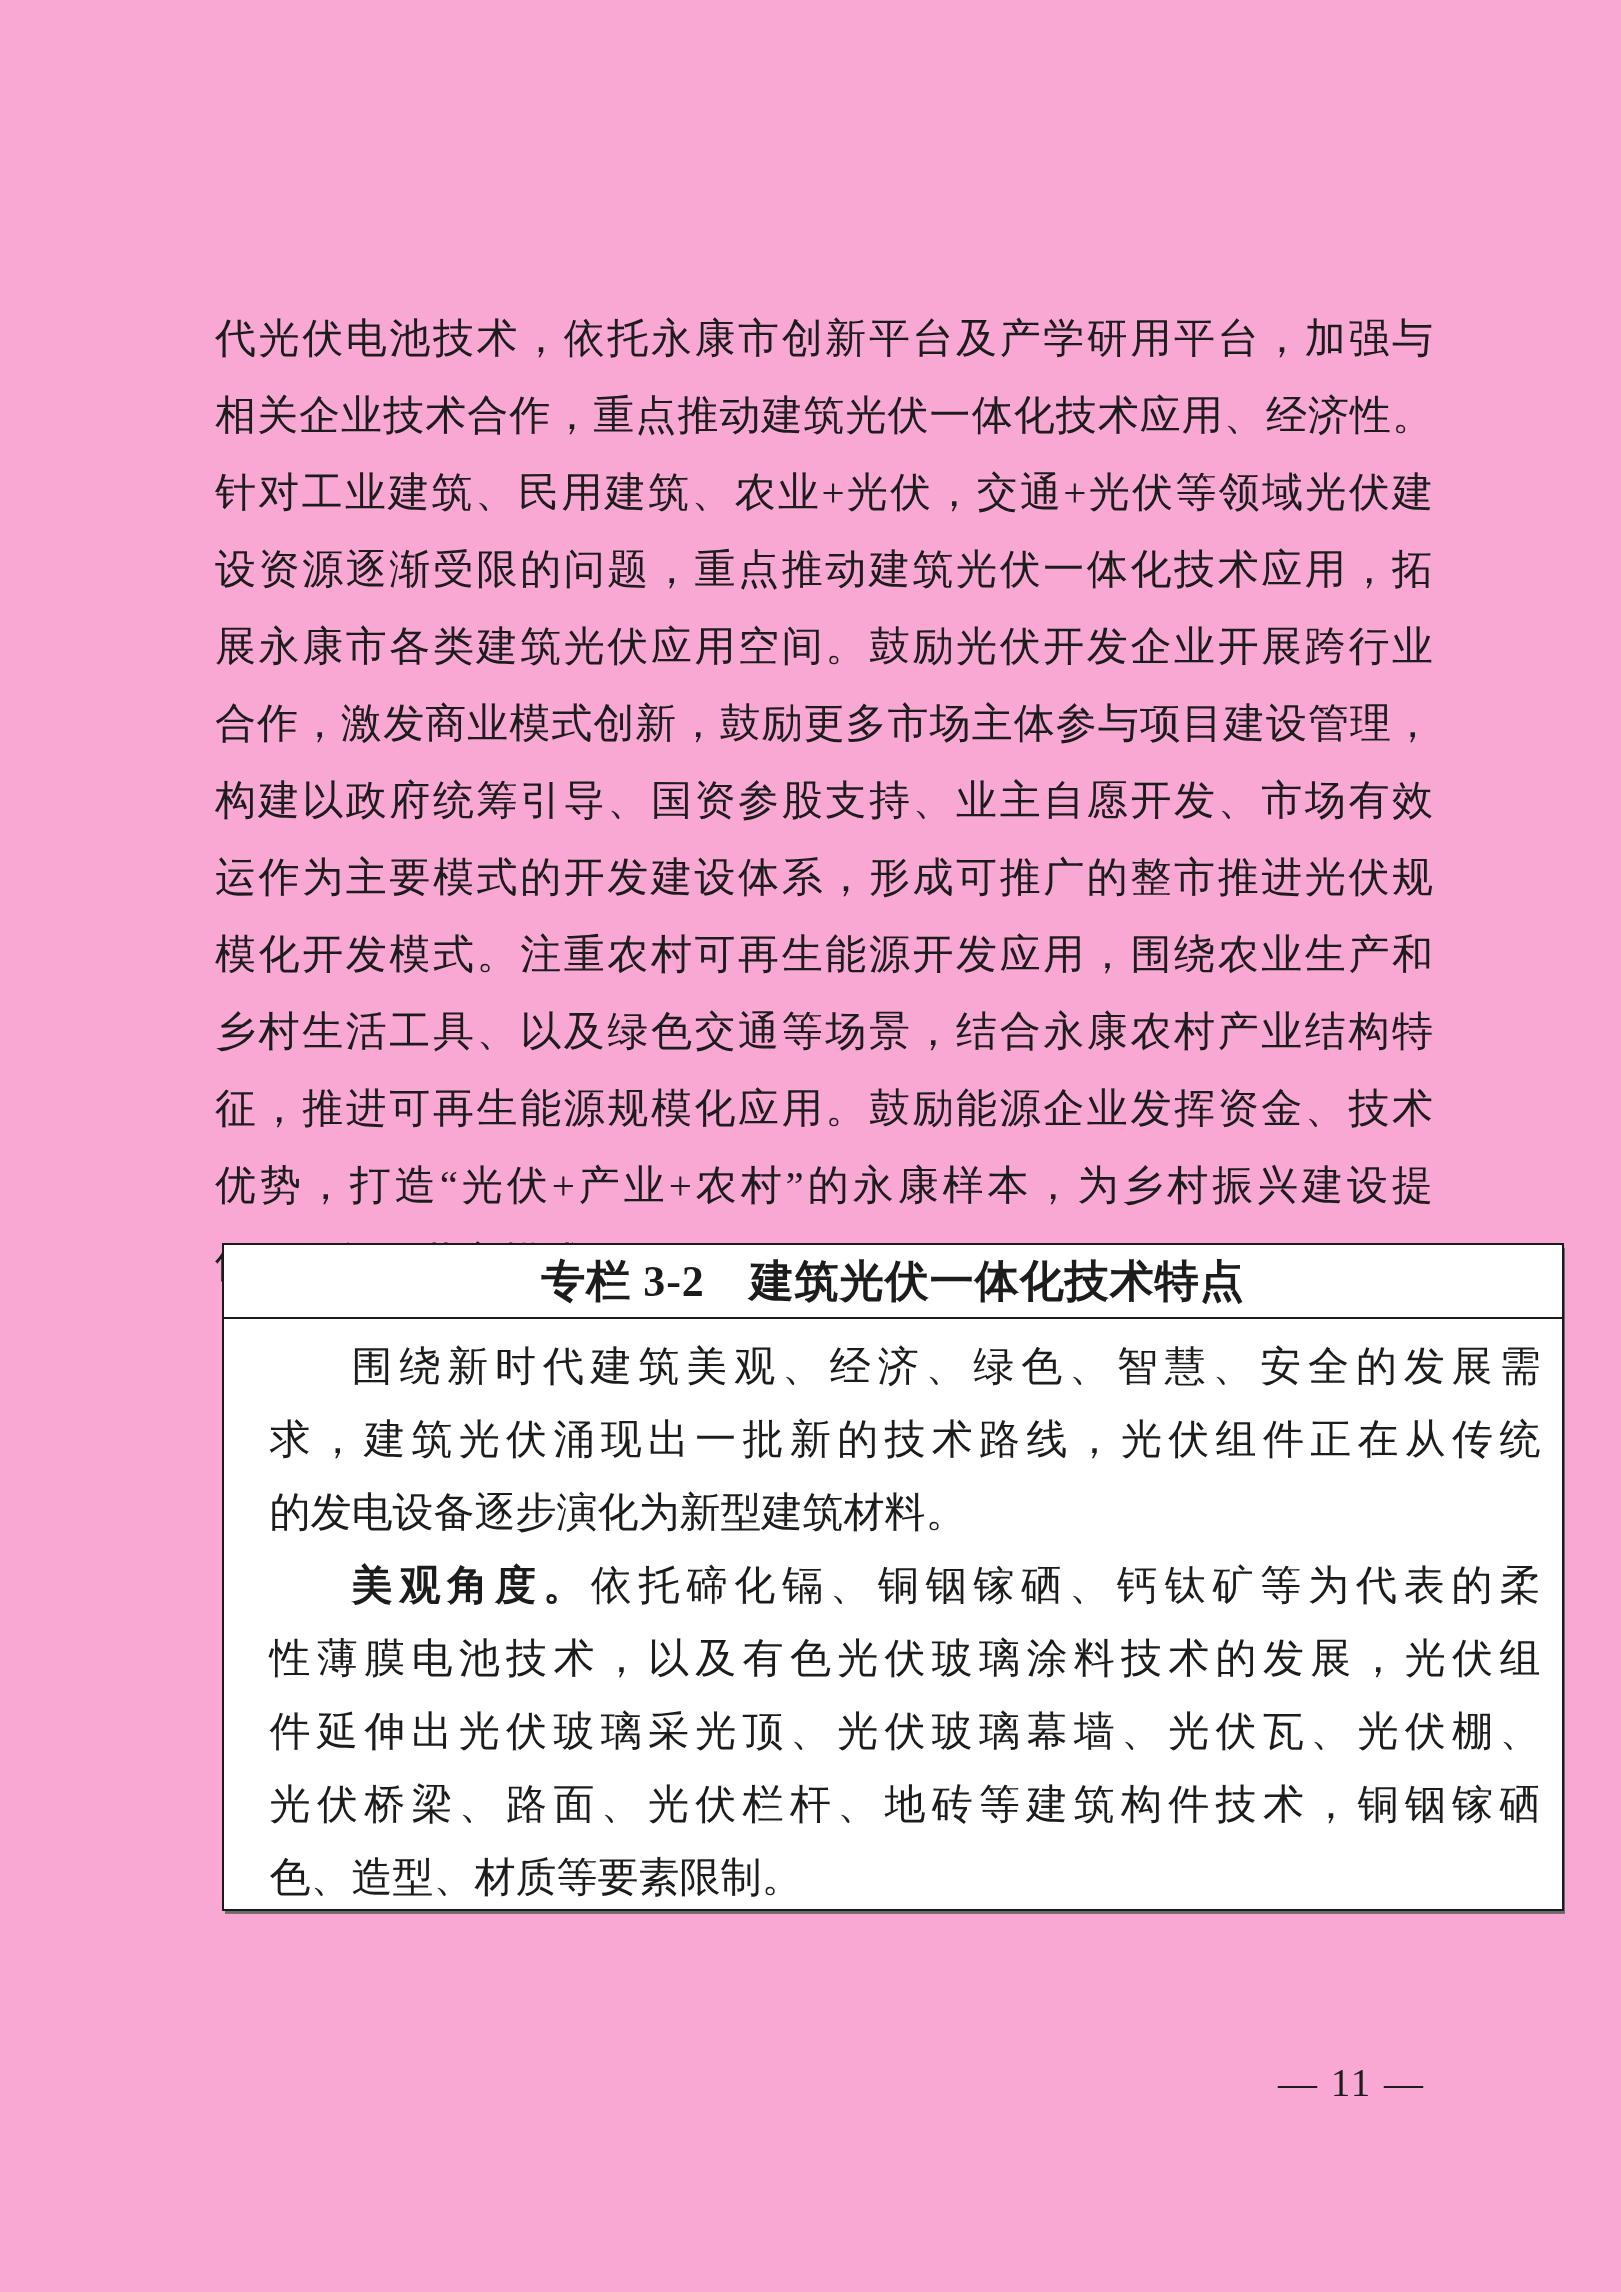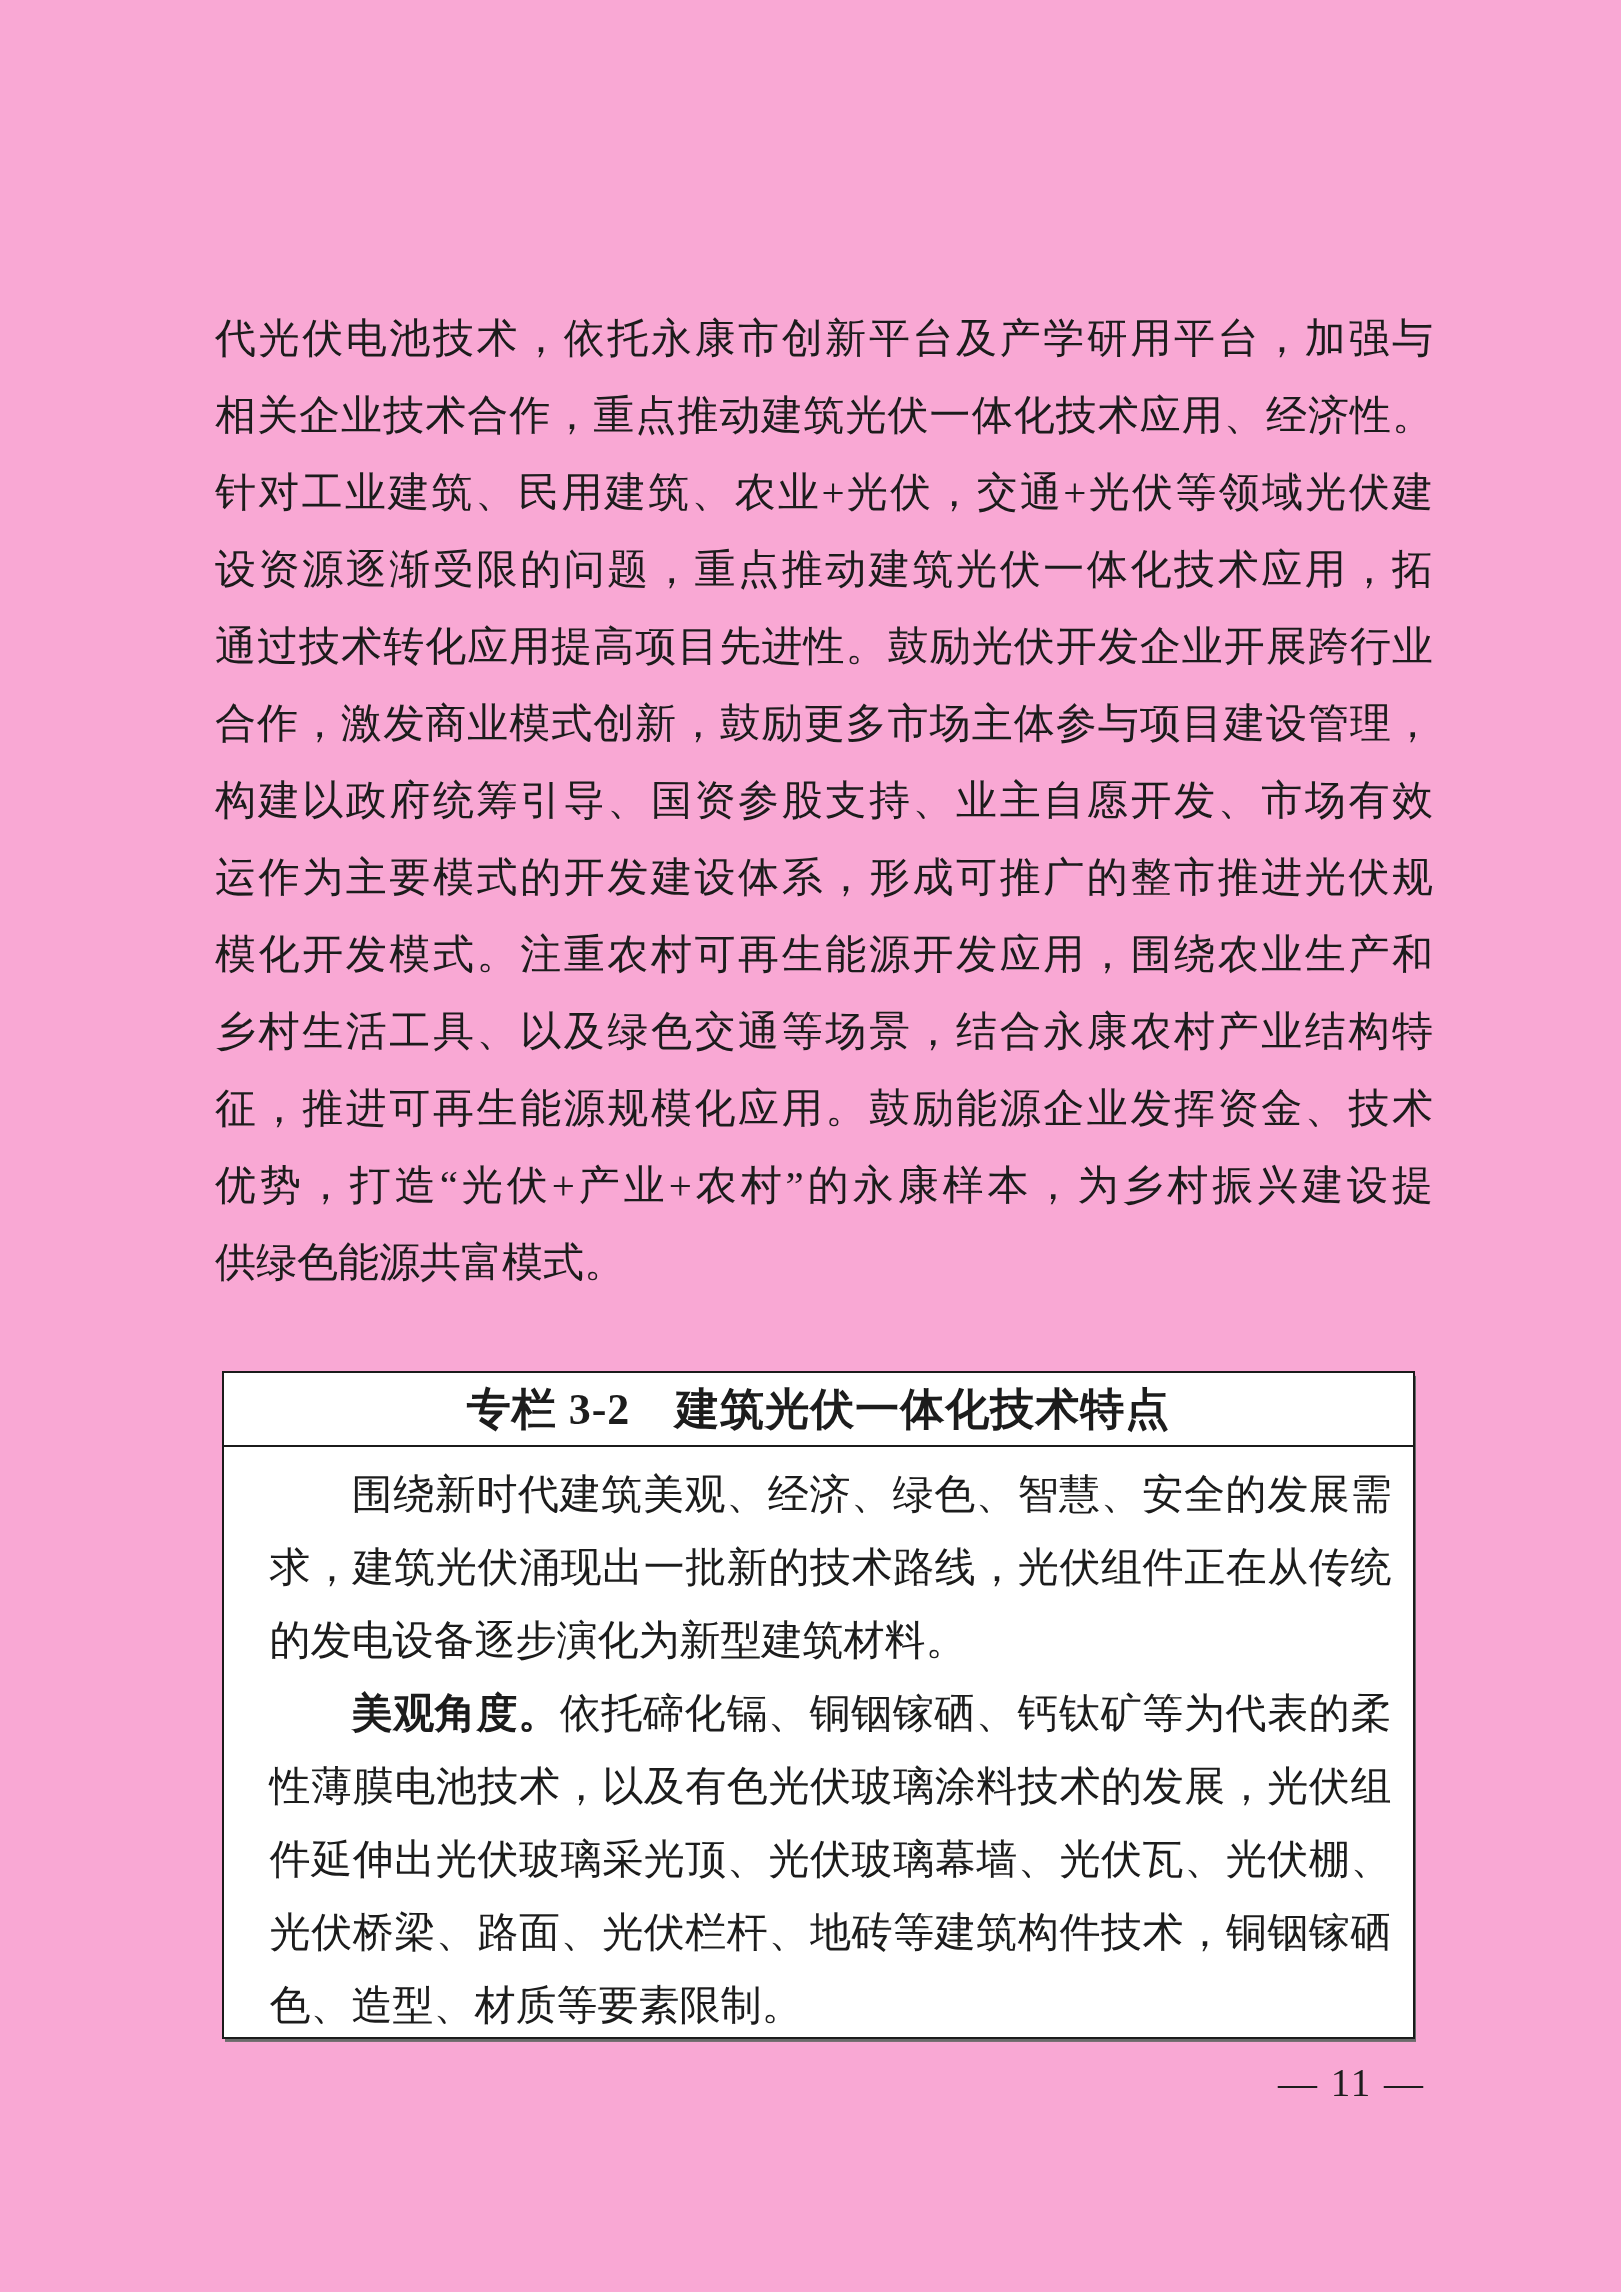--- a/index.html
+++ b/index.html
@@ -20,22 +20,22 @@
     font-size: 41px;
     line-height: 77px;
   }
   .tline { height: auto; }
   .justline { text-align: justify; text-align-last: justify; }
   .endline { text-align: left; text-align-last: left; }
   .indented { text-indent: 82px; }
   .callout {
     position: absolute;
     left: 222px;
-    top: 1371px;
-    width: 1193px;
+    top: 1243px;
+    width: 1342px;
     height: 668px;
     box-sizing: border-box;
     border: 2px solid #1b1b1b;
     box-shadow: 2px 3.9px 0 -1px #6a6a6a;
     background: #ffffff;
   }
   .callout-title {
     height: 74px;
     line-height: 73px;
     text-align: center;
@@ -65,21 +65,21 @@
 </head>
 <body>
 
 <div class="page">
 
   <div class="main-text" id="main-text">
       <div class="tline justline">代光伏电池技术，依托永康市创新平台及产学研用平台，加强与</div>
       <div class="tline justline">相关企业技术合作，重点推动建筑光伏一体化技术应用、经济性。</div>
       <div class="tline justline">针对工业建筑、民用建筑、农业+光伏，交通+光伏等领域光伏建</div>
       <div class="tline justline">设资源逐渐受限的问题，重点推动建筑光伏一体化技术应用，拓</div>
-      <div class="tline justline">通过技术转化应用提高项目先进性。鼓励光伏开发企业开展跨行业</div>
+      <div class="tline justline">展永康市各类建筑光伏应用空间。鼓励光伏开发企业开展跨行业</div>
       <div class="tline justline">合作，激发商业模式创新，鼓励更多市场主体参与项目建设管理，</div>
       <div class="tline justline">构建以政府统筹引导、国资参股支持、业主自愿开发、市场有效</div>
       <div class="tline justline">运作为主要模式的开发建设体系，形成可推广的整市推进光伏规</div>
       <div class="tline justline">模化开发模式。注重农村可再生能源开发应用，围绕农业生产和</div>
       <div class="tline justline">乡村生活工具、以及绿色交通等场景，结合永康农村产业结构特</div>
       <div class="tline justline">征，推进可再生能源规模化应用。鼓励能源企业发挥资金、技术</div>
       <div class="tline justline">优势，打造“光伏+产业+农村”的永康样本，为乡村振兴建设提</div>
       <div class="tline endline">供绿色能源共富模式。</div>
     </div>
 

